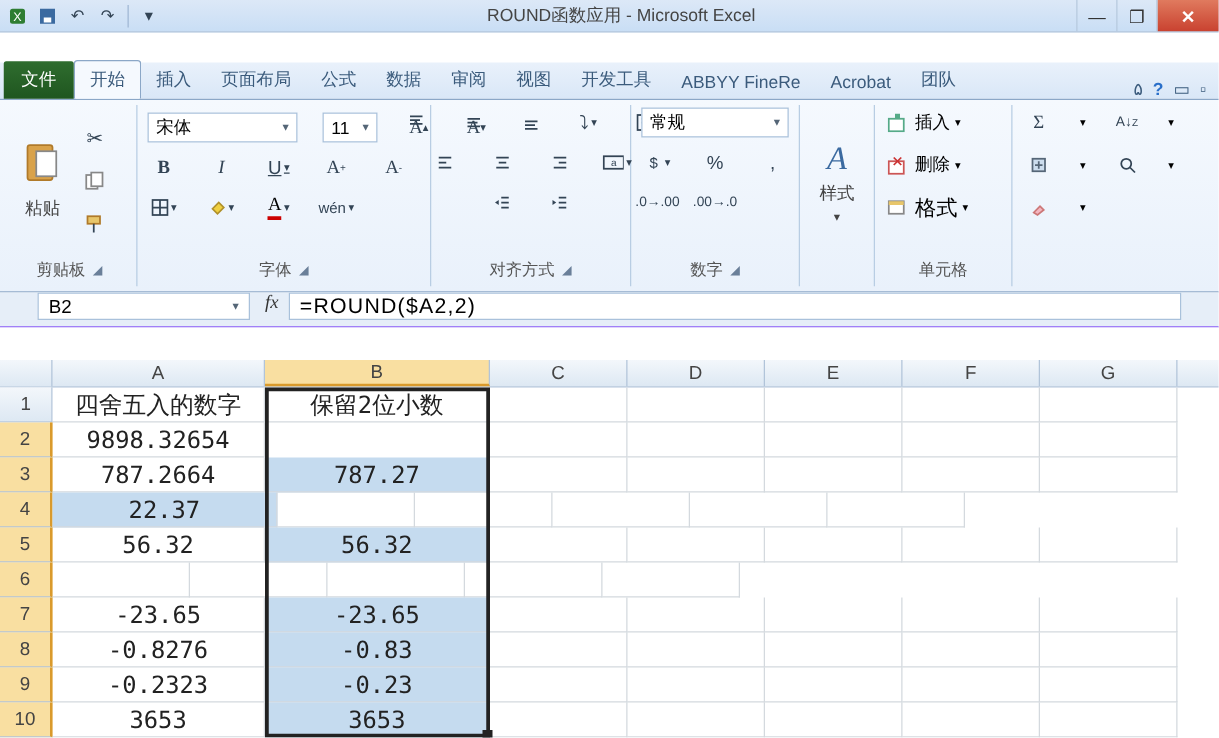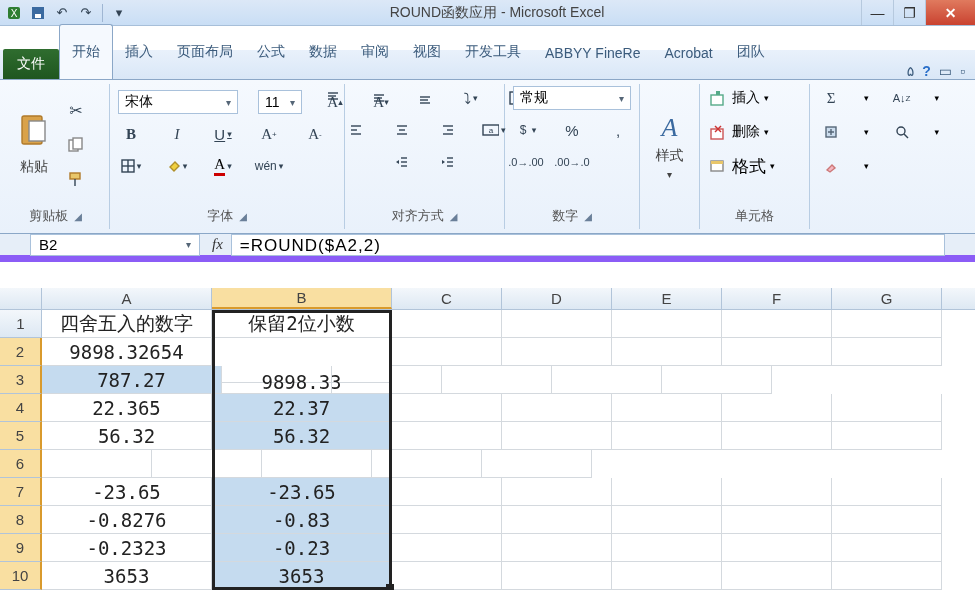--- a/index.html
+++ b/index.html
@@ -11,21 +11,21 @@
 .qat .icon { width: 20px; height: 20px; display: flex; align-items: center; justify-content: center; font-size: 13px; color: #345; }
 .qat .sep { width: 1px; height: 18px; background: #9fb6d3; margin: 0 2px; }
 .title-text { flex: 1; text-align: center; font-size: 14px; color: #444; }
 .winbtns { display: flex; align-items: stretch; height: 100%; }
 .winbtn { width: 32px; display: flex; align-items: center; justify-content: center; font-size: 14px; color: #333; border-left: 1px solid #b6c9de; }
 .winbtn.close { background: linear-gradient(#e07a5e, #c94230); color: #fff; width: 50px; font-weight: bold; }
 
 
 .tabsrow { height: 30px; background: linear-gradient(#e9f1fb, #d9e7f7); display: flex; align-items: flex-end; border-bottom: 1px solid #8ba7c7; margin-top: 24px; }
 .tab-file { background: linear-gradient(#2f6d2f, #1f561f); color: #fff; padding: 6px 14px; font-size: 14px; border-radius: 2px 2px 0 0; margin-left: 3px; }
-.tab { padding: 18px 12px; font-size: 14px; color: #3b5b7c; cursor: pointer; }
+.tab { padding: 6px 12px; font-size: 14px; color: #3b5b7c; cursor: pointer; }
 .tab.active { background: #f5f9fe; border: 1px solid #8ba7c7; border-bottom: none; border-radius: 3px 3px 0 0; }
 .tabsrow .right { margin-left: auto; display: flex; align-items: center; gap: 8px; padding: 0 10px; color: #3b5b7c; font-size: 14px; }
 
 
 .ribbon { height: 154px; background: linear-gradient(#f5f9fe, #e9f1fb); border-bottom: 1px solid #8ba7c7; display: flex; align-items: stretch; padding: 4px 2px; }
 .group { border-right: 1px solid #b8cde3; display: flex; flex-direction: column; }
 .group-body { flex: 1; display: flex; align-items: center; padding: 2px 8px; gap: 6px; }
 .group-label { text-align: center; font-size: 13px; color: #555; padding: 2px 0 4px; display: flex; align-items: center; justify-content: center; gap: 4px; }
 .group-label .launcher { font-size: 10px; color: #6a7f99; margin-left: 2px; }
 
@@ -39,21 +39,21 @@
 .combo .caret { margin-left: auto; font-size: 10px; color: #567; }
 .fontname { width: 120px; }
 .fontsize { width: 44px; }
 .iconbtn { width: 26px; height: 24px; display: flex; align-items: center; justify-content: center; font-size: 15px; color: #345; border: 1px solid transparent; border-radius: 2px; }
 .iconbtn .caret { font-size: 9px; margin-left: 2px; }
 .bold { font-weight: bold; font-family: "Times New Roman", serif; }
 .italic { font-style: italic; font-family: "Times New Roman", serif; }
 .underline { text-decoration: underline; font-family: "Times New Roman", serif; }
 
 
-.formulabar { height: 28px; background: #e6eef8; border-bottom: 7px solid #8b5cf6; display: flex; align-items: center; }
+.formulabar { height: 28px; background: #e6eef8; border-bottom: 1px solid #8b5cf6; display: flex; align-items: flex-start; }
 .namebox { width: 170px; background: #fff; border: 1px solid #a9c1db; height: 22px; margin: 0 4px 0 30px; display: flex; align-items: center; padding: 0 8px; font-size: 15px; }
 .namebox .caret { margin-left: auto; font-size: 10px; color: #567; }
 .fx-zone { display: flex; align-items: center; gap: 8px; padding: 0 8px; }
 .fx-label { font-style: italic; font-family: "Times New Roman", serif; font-size: 15px; color: #333; }
 .formula-input { flex: 1; background: #fff; border: 1px solid #a9c1db; height: 22px; padding: 0 8px; font-size: 17px; font-family: Consolas, SimSun, monospace; margin-right: 30px; letter-spacing: 1px; }
 .spacer-under-formula { height: 26px; background: #fff; }
 
 
 .grid { display: flex; flex-direction: column; position: relative; }
 .grid-headers { display: flex; height: 22px; background: linear-gradient(#f3f7fb, #dde8f3); border-bottom: 1px solid #b1c4d9; }
@@ -457,30 +457,30 @@
     <div class="cell colA">9898.32654</div>
     <div class="cell colB">9898.33</div>
     <div class="cell colC"></div>
       <div class="cell colD"></div>
       <div class="cell colE"></div>
       <div class="cell colF"></div>
       <div class="cell colG"></div>
   </div>
   <div class="gridrow sel-range">
     <div class="rowhead selected">3</div>
+    <div class="cell colA">787.2664</div>
     <div class="cell colB">787.27</div>
     <div class="cell colC"></div>
       <div class="cell colD"></div>
       <div class="cell colE"></div>
       <div class="cell colF"></div>
       <div class="cell colG"></div>
   </div>
   <div class="gridrow sel-range">
     <div class="rowhead selected">4</div>
-    <div class="cell colA">22.365</div>
     <div class="cell colB">22.37</div>
     <div class="cell colC"></div>
       <div class="cell colD"></div>
       <div class="cell colE"></div>
       <div class="cell colF"></div>
       <div class="cell colG"></div>
   </div>
   <div class="gridrow sel-range">
     <div class="rowhead selected">5</div>
     <div class="cell colA">56.32</div>

